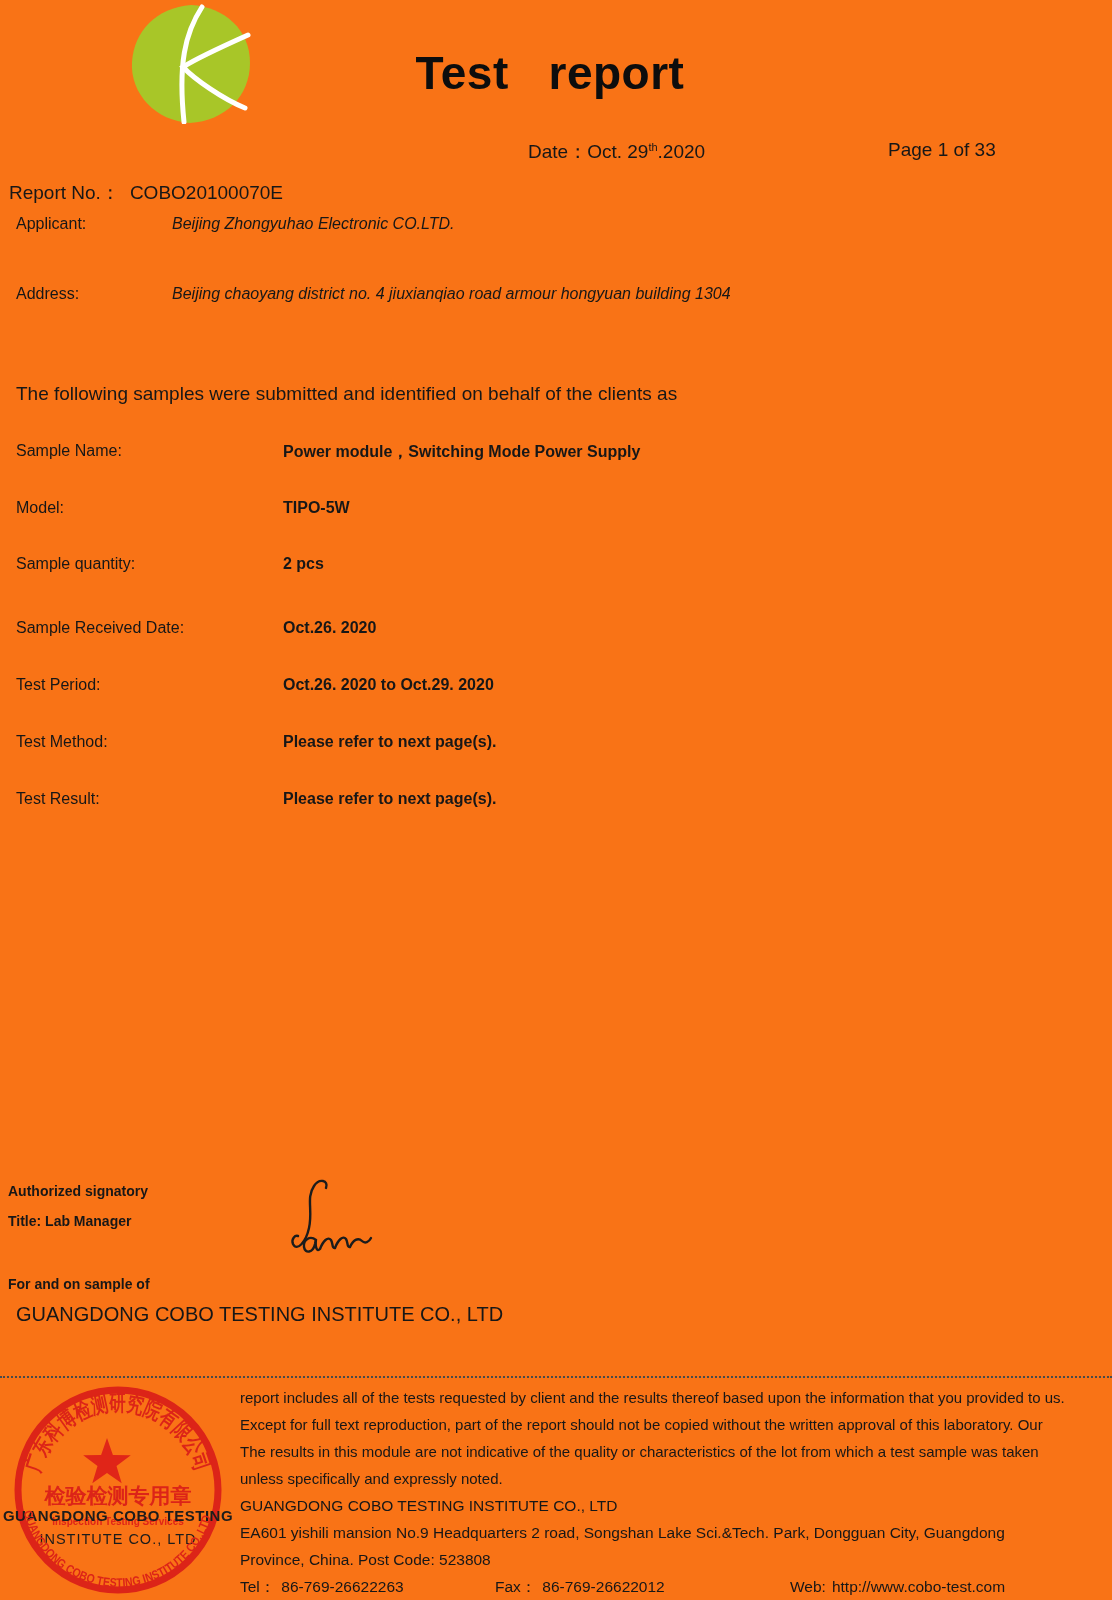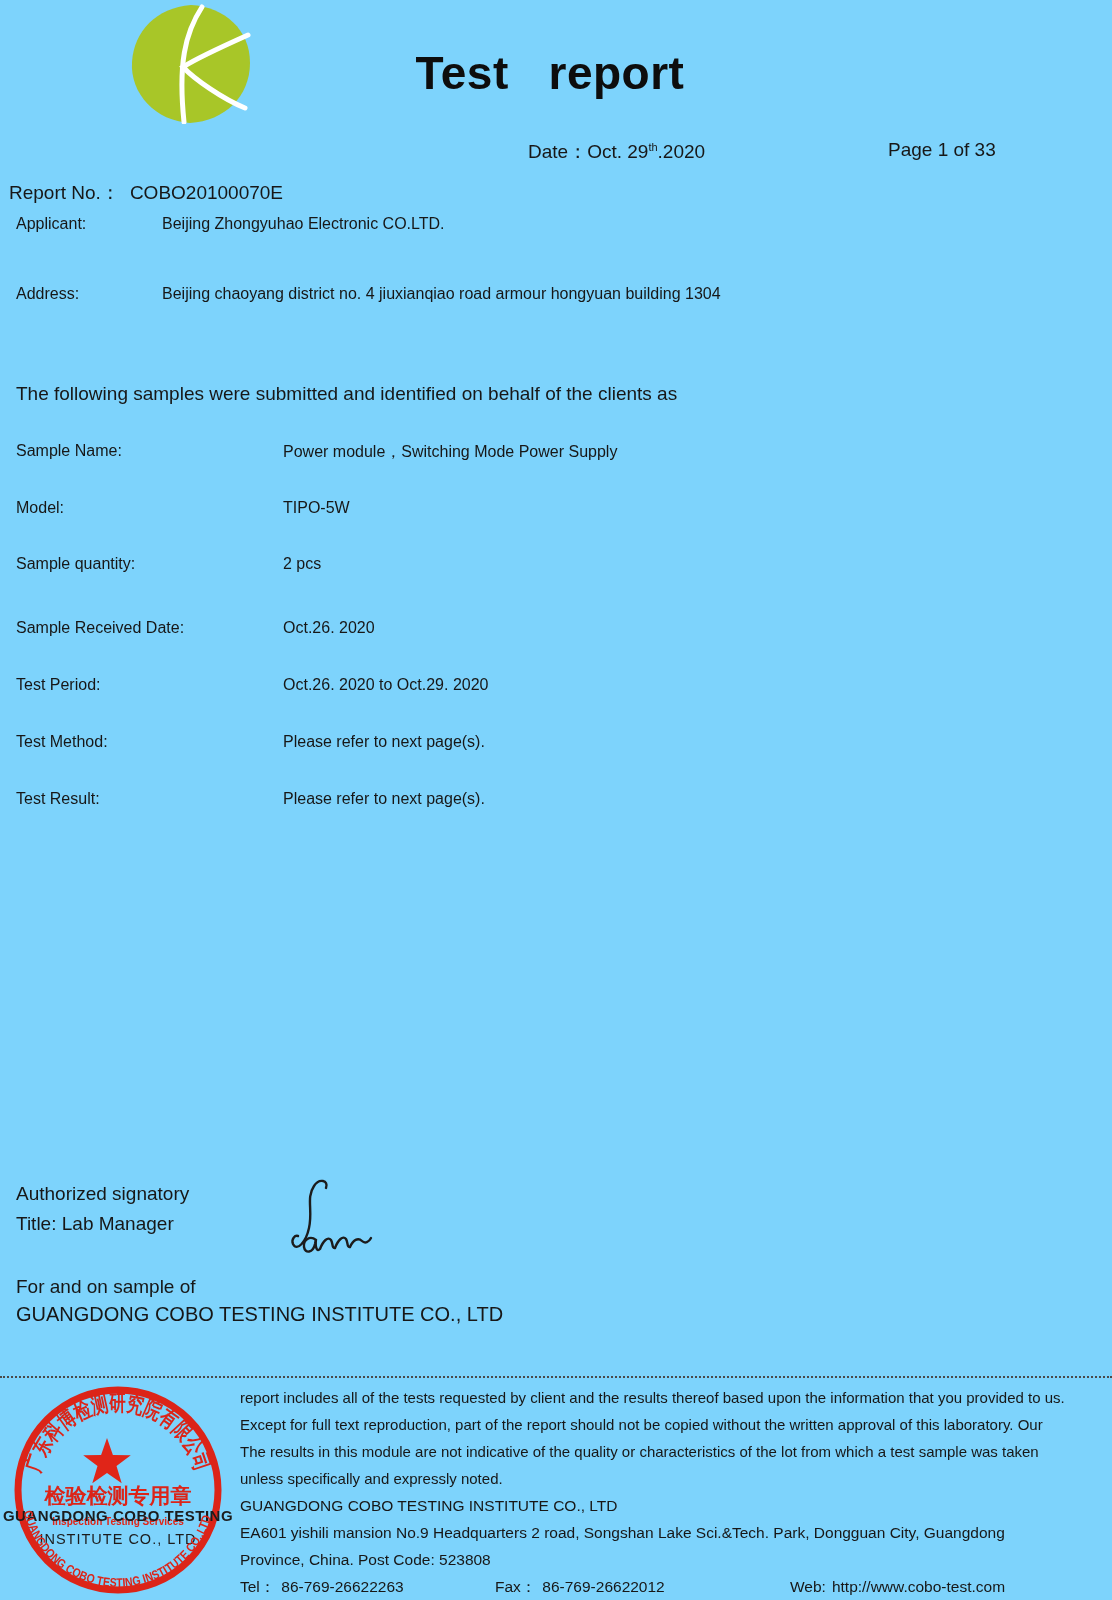--- a/index.html
+++ b/index.html
@@ -1,37 +1,37 @@
 <!DOCTYPE html>
 <html><head>
 <meta charset="utf-8">
 <style>
   html,body{margin:0;padding:0;background:#fff;}
   .page{
-    position:relative;width:1112px;height:1600px;background:#7dd3fc;
+    position:relative;width:1112px;height:1600px;background:#f97316;
     font-family:"Liberation Sans",sans-serif;color:#171717;overflow:hidden;
   }
   .abs{position:absolute;}
   .doc-title{
     left:0;top:46px;width:1100px;text-align:center;
     font-size:46px;font-weight:bold;white-space:pre;letter-spacing:0.5px;color:#0d0d0d;
   }
   .meta-row{top:139px;left:0;width:1112px;height:26px;font-size:19px;}
   .meta-report{position:absolute;left:9px;white-space:nowrap;margin-top:41px;}
   .meta-date{position:absolute;left:528px;white-space:nowrap;}
   .meta-page{position:absolute;left:888px;white-space:nowrap;}
   .meta-gap{display:inline-block;width:10px;}
   sup.th{font-size:11px;vertical-align:super;line-height:0;}
   .field{left:0;width:1112px;height:26px;font-size:16px;}
   .flabel{position:absolute;left:16px;white-space:nowrap;}
   .fvalue{position:absolute;white-space:nowrap;}
-  .v175{left:162px;}
-  .v283{left:283px;}
+  .v175{left:172px;font-style:italic;}
+  .v283{left:283px;font-weight:bold;}
   .intro{left:16px;top:383px;font-size:19px;white-space:nowrap;text-align:right;}
-  .sig-text{left:16px;font-size:19px;white-space:nowrap;}
+  .sig-text{left:8px;font-size:14px;white-space:nowrap;font-weight:bold;}
   .sig-company{left:16px;top:1303px;font-size:20px;white-space:nowrap;}
   .divider{top:1376px;left:0;width:1112px;height:0;border-top:2px dotted #4a4a4a;}
   .footer-block{left:240px;top:1384px;width:866px;}
   .fl{height:27px;line-height:27px;font-size:15px;white-space:nowrap;overflow:visible;}
   .fl.info{font-size:15.5px;}
   .contact-line{position:relative;height:27px;line-height:27px;font-size:15.5px;}
   .contact{position:absolute;top:0;white-space:nowrap;}
   .c-tel{left:0;}
   .c-fax{left:255px;}
   .c-web{left:550px;}

